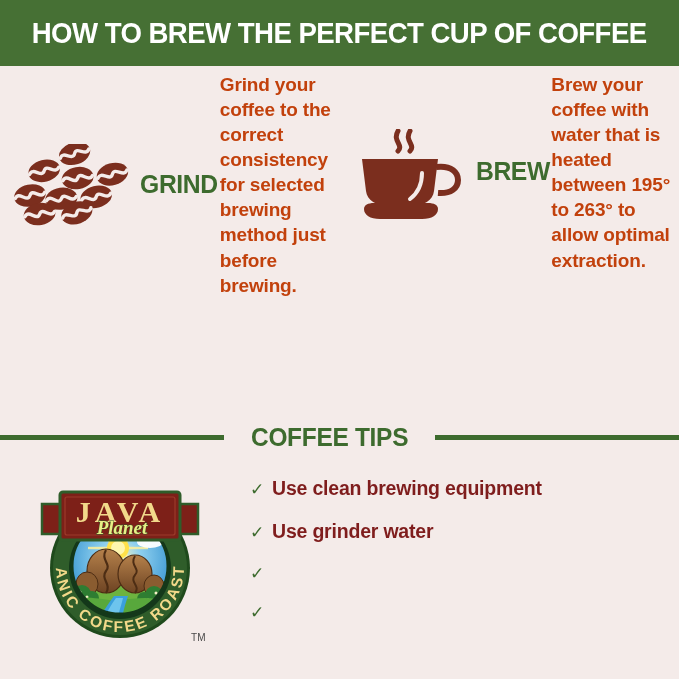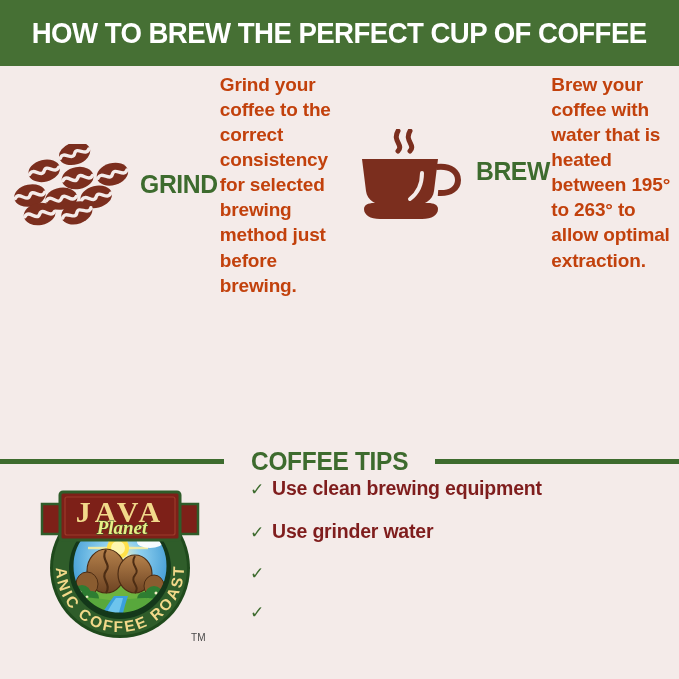--- a/index.html
+++ b/index.html
@@ -87,21 +87,21 @@
     text-align: left;
     max-width: 200px;
     letter-spacing: -0.15px;
   }
   .col.narrow .col-body { max-width: 172px; }
 
   
   .tips-divider {
     position: absolute;
     left: 0;
-    top: 448px;
+    top: 424px;
     width: 679px;
     display: flex;
     align-items: center;
     gap: 0;
   }
   .rule {
     height: 5px;
     background: #3d6b2e;
   }
   .rule-left { width: 224px; }

